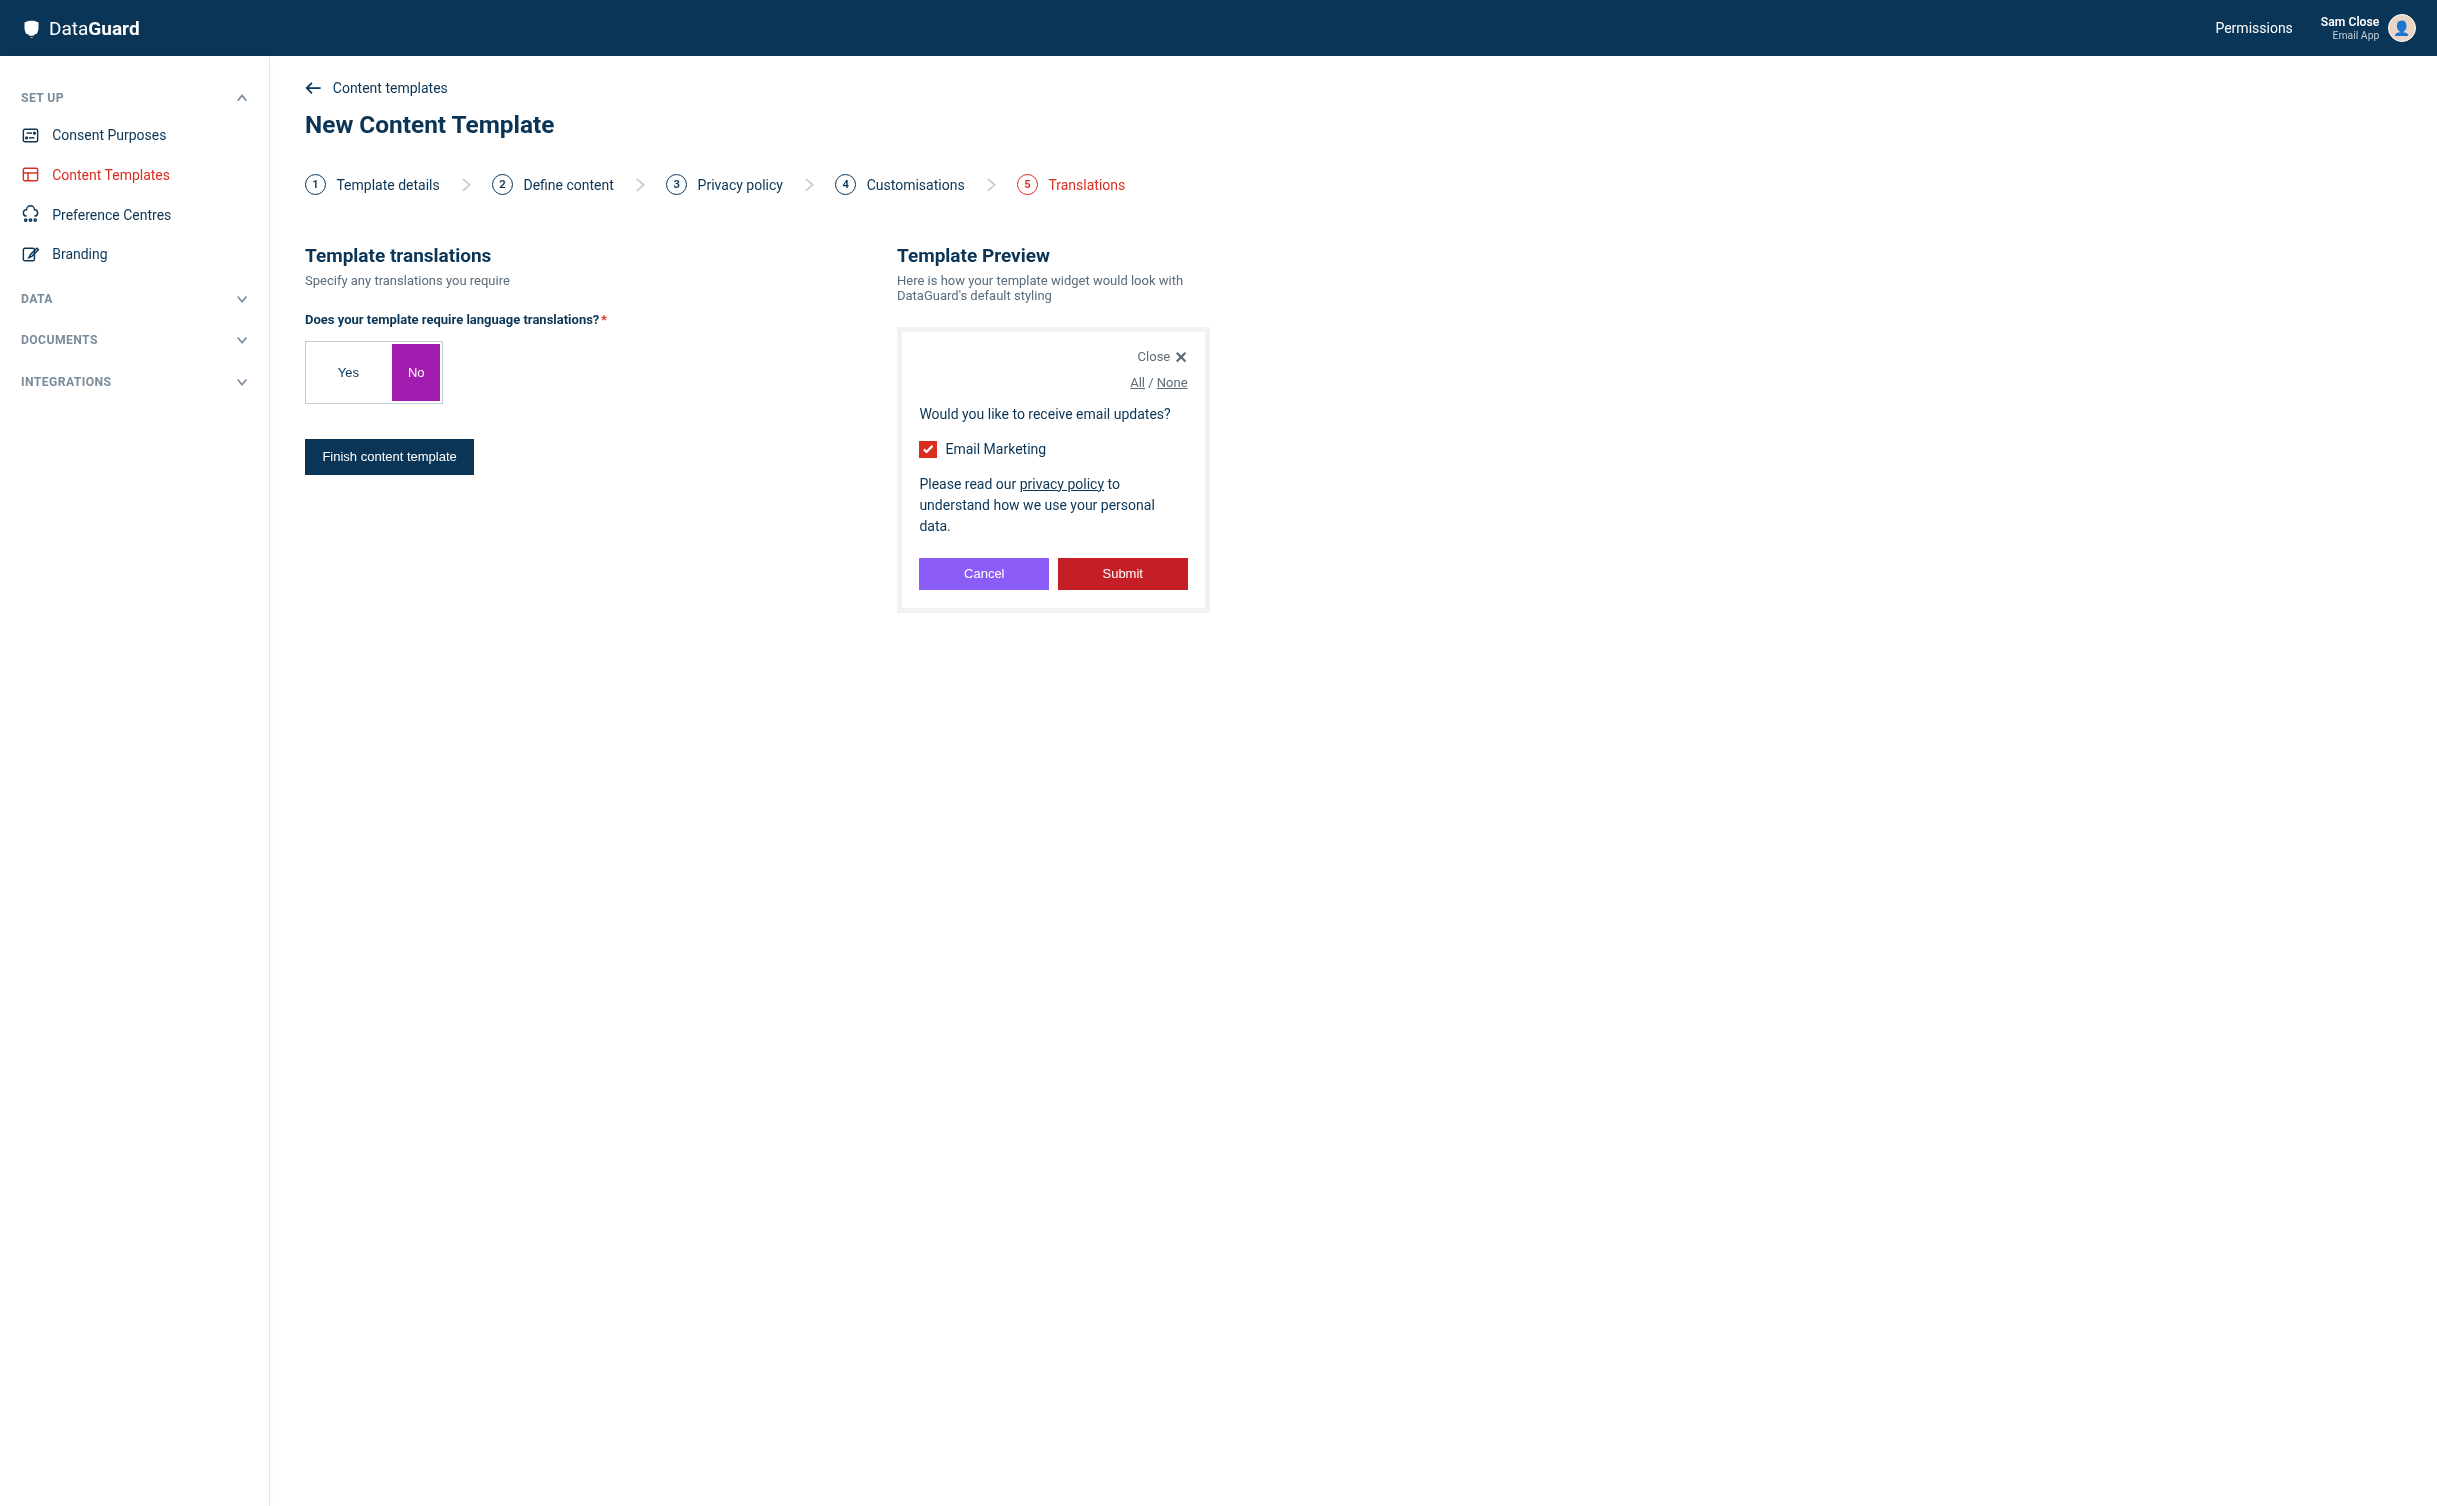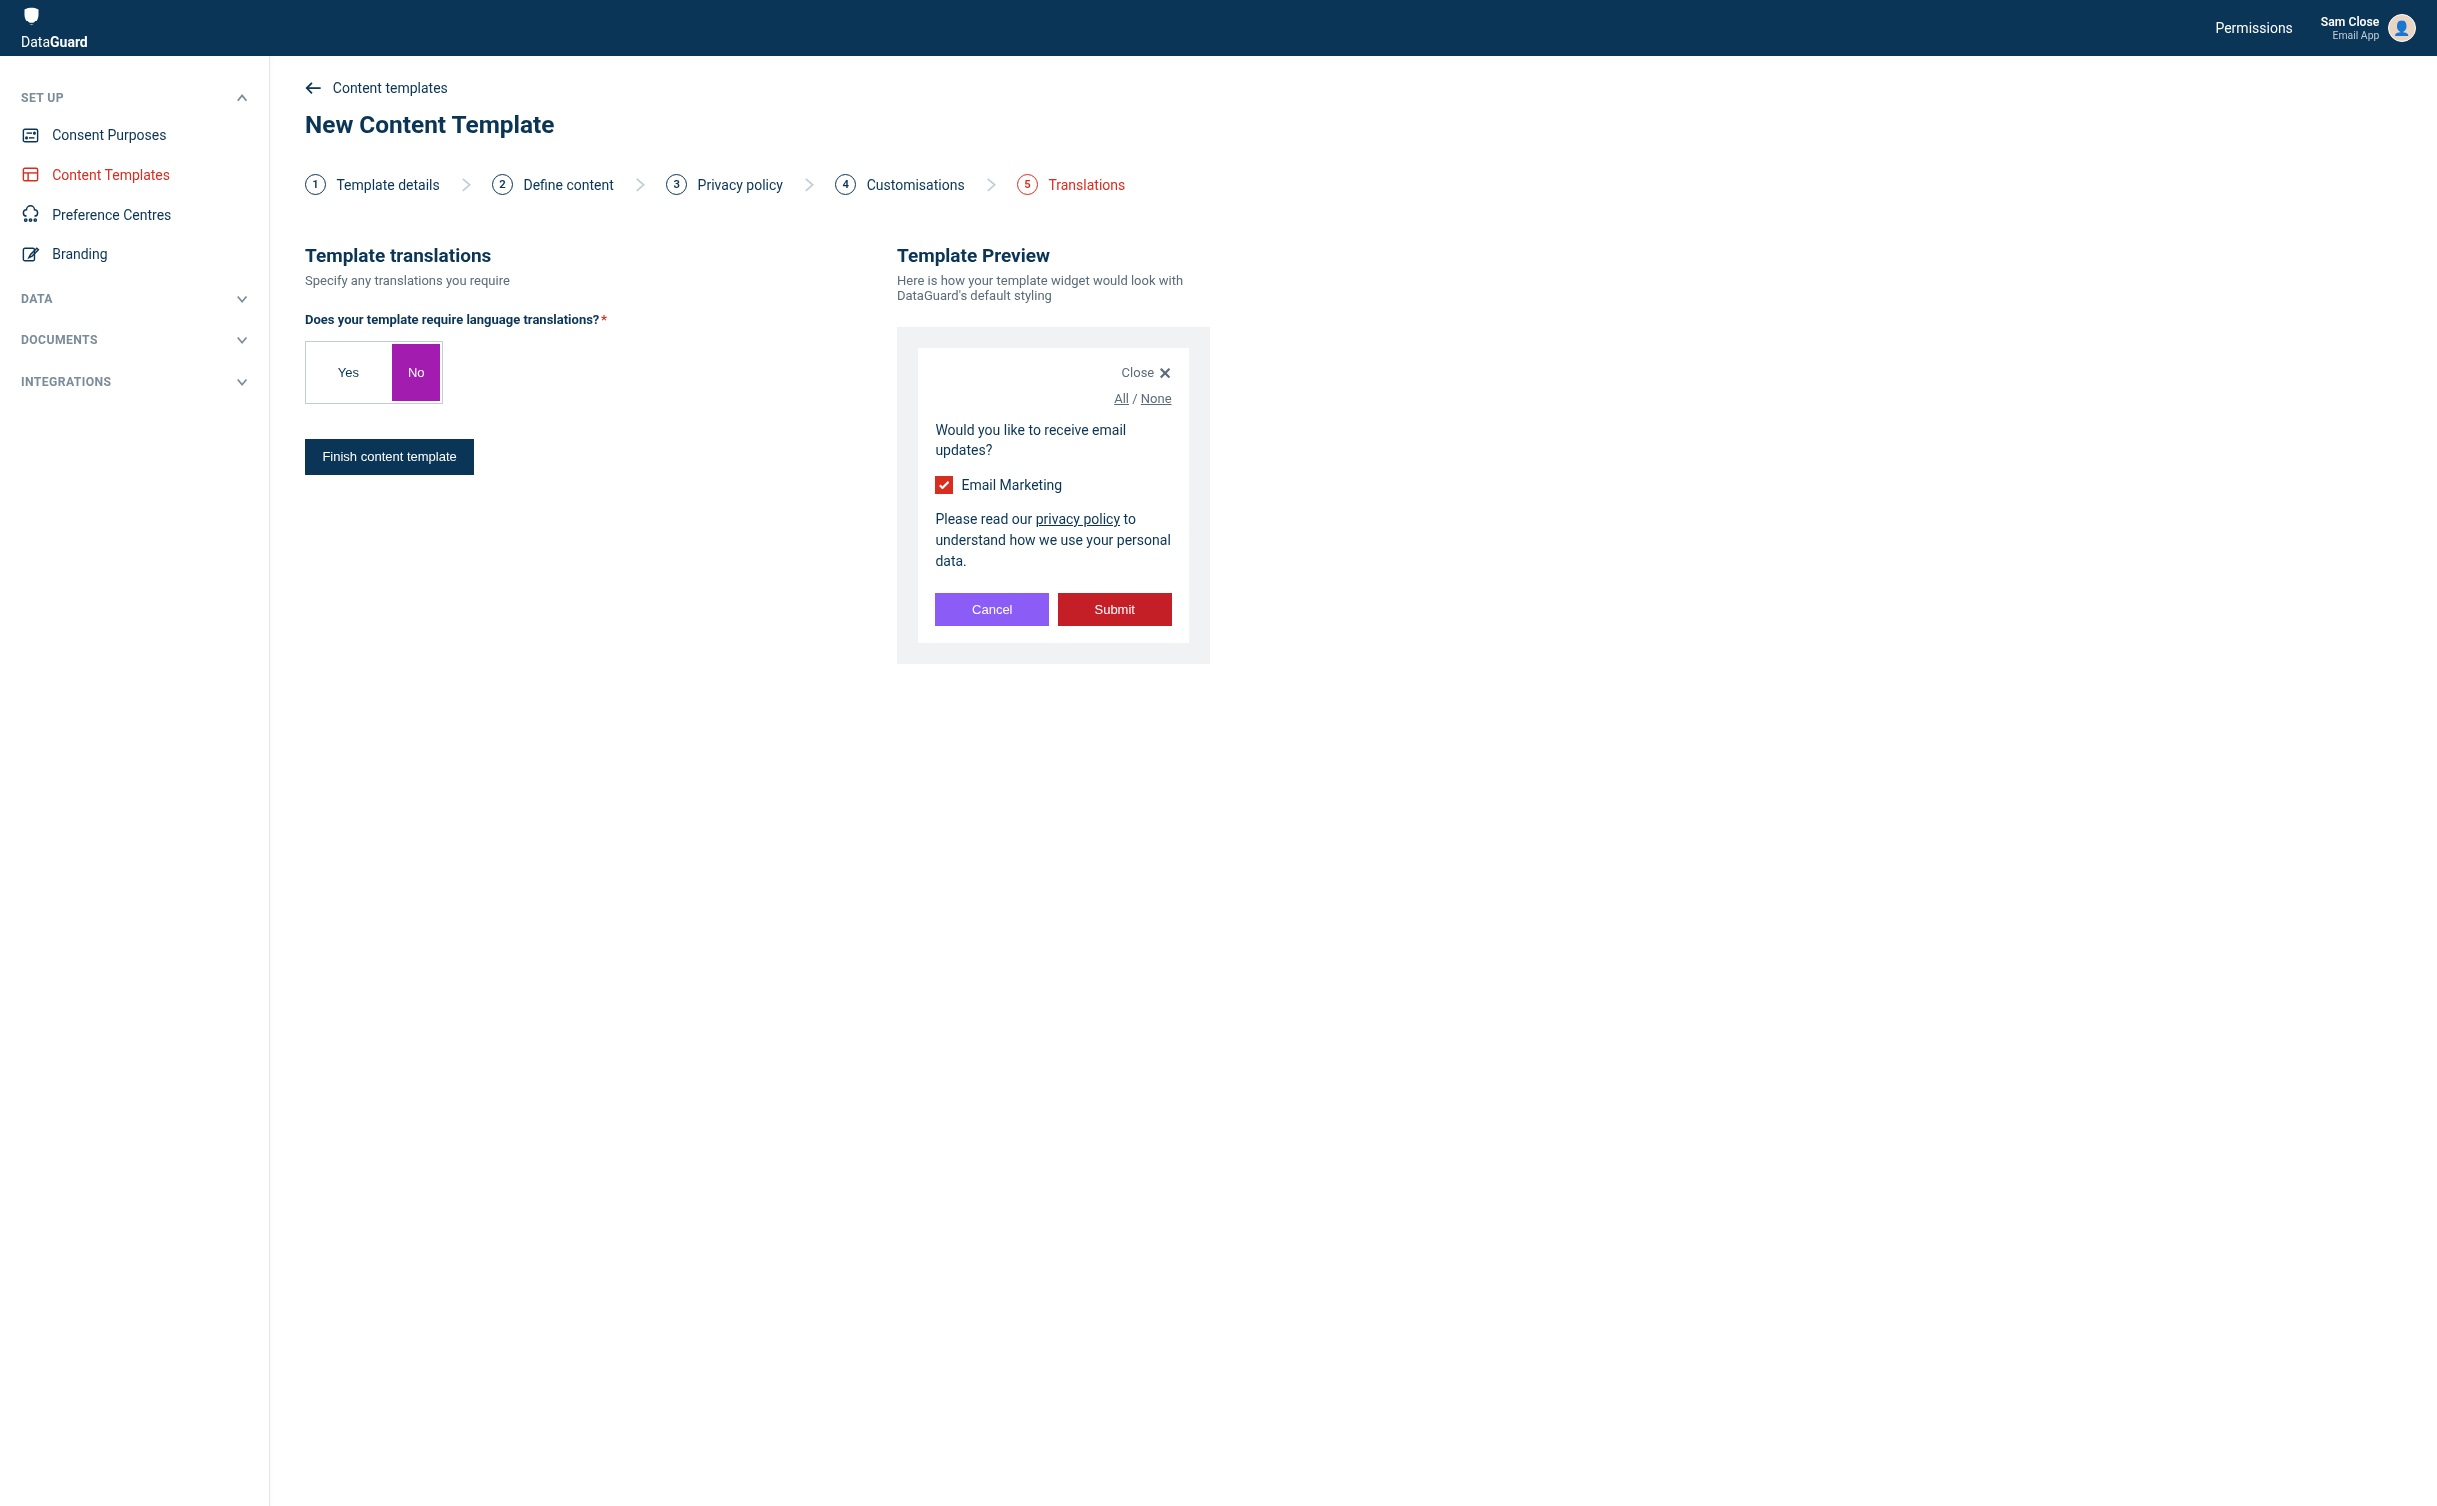--- a/index.html
+++ b/index.html
@@ -11,25 +11,24 @@
     .header {
       background: #0a3556;
       height: 56px;
       display: flex;
       align-items: center;
       padding: 0 21px;
       justify-content: space-between;
     }
     .logo {
       display: flex;
-      align-items: flex-start;
+      align-items: flex-end;
       gap: 7px;
       color: #fff;
-      font-size: 14px;
-      flex-direction: column;
+      font-size: 19px;
     }
     .logo-icon {
       width: 21px;
       height: 21px;
     }
     .logo-text { font-weight: 400; }
     .logo-text b { font-weight: 700; }
     .header-right {
       display: flex;
       align-items: center;
@@ -201,21 +200,21 @@
       color: #fff;
       border: none;
       padding: 10.4px 17.4px;
       font-size: 13px;
       font-weight: 500;
       cursor: pointer;
     }
     .preview-col { flex: 1; max-width: 313px; }
     .preview-box {
       background: #f0f2f3;
-      padding: 21px;
+      padding: 5px;
       margin-top: 17.4px;
     }
     .widget {
       background: #fff;
       padding: 17.4px;
     }
     .widget-close {
       display: flex;
       justify-content: flex-end;
       align-items: center;

